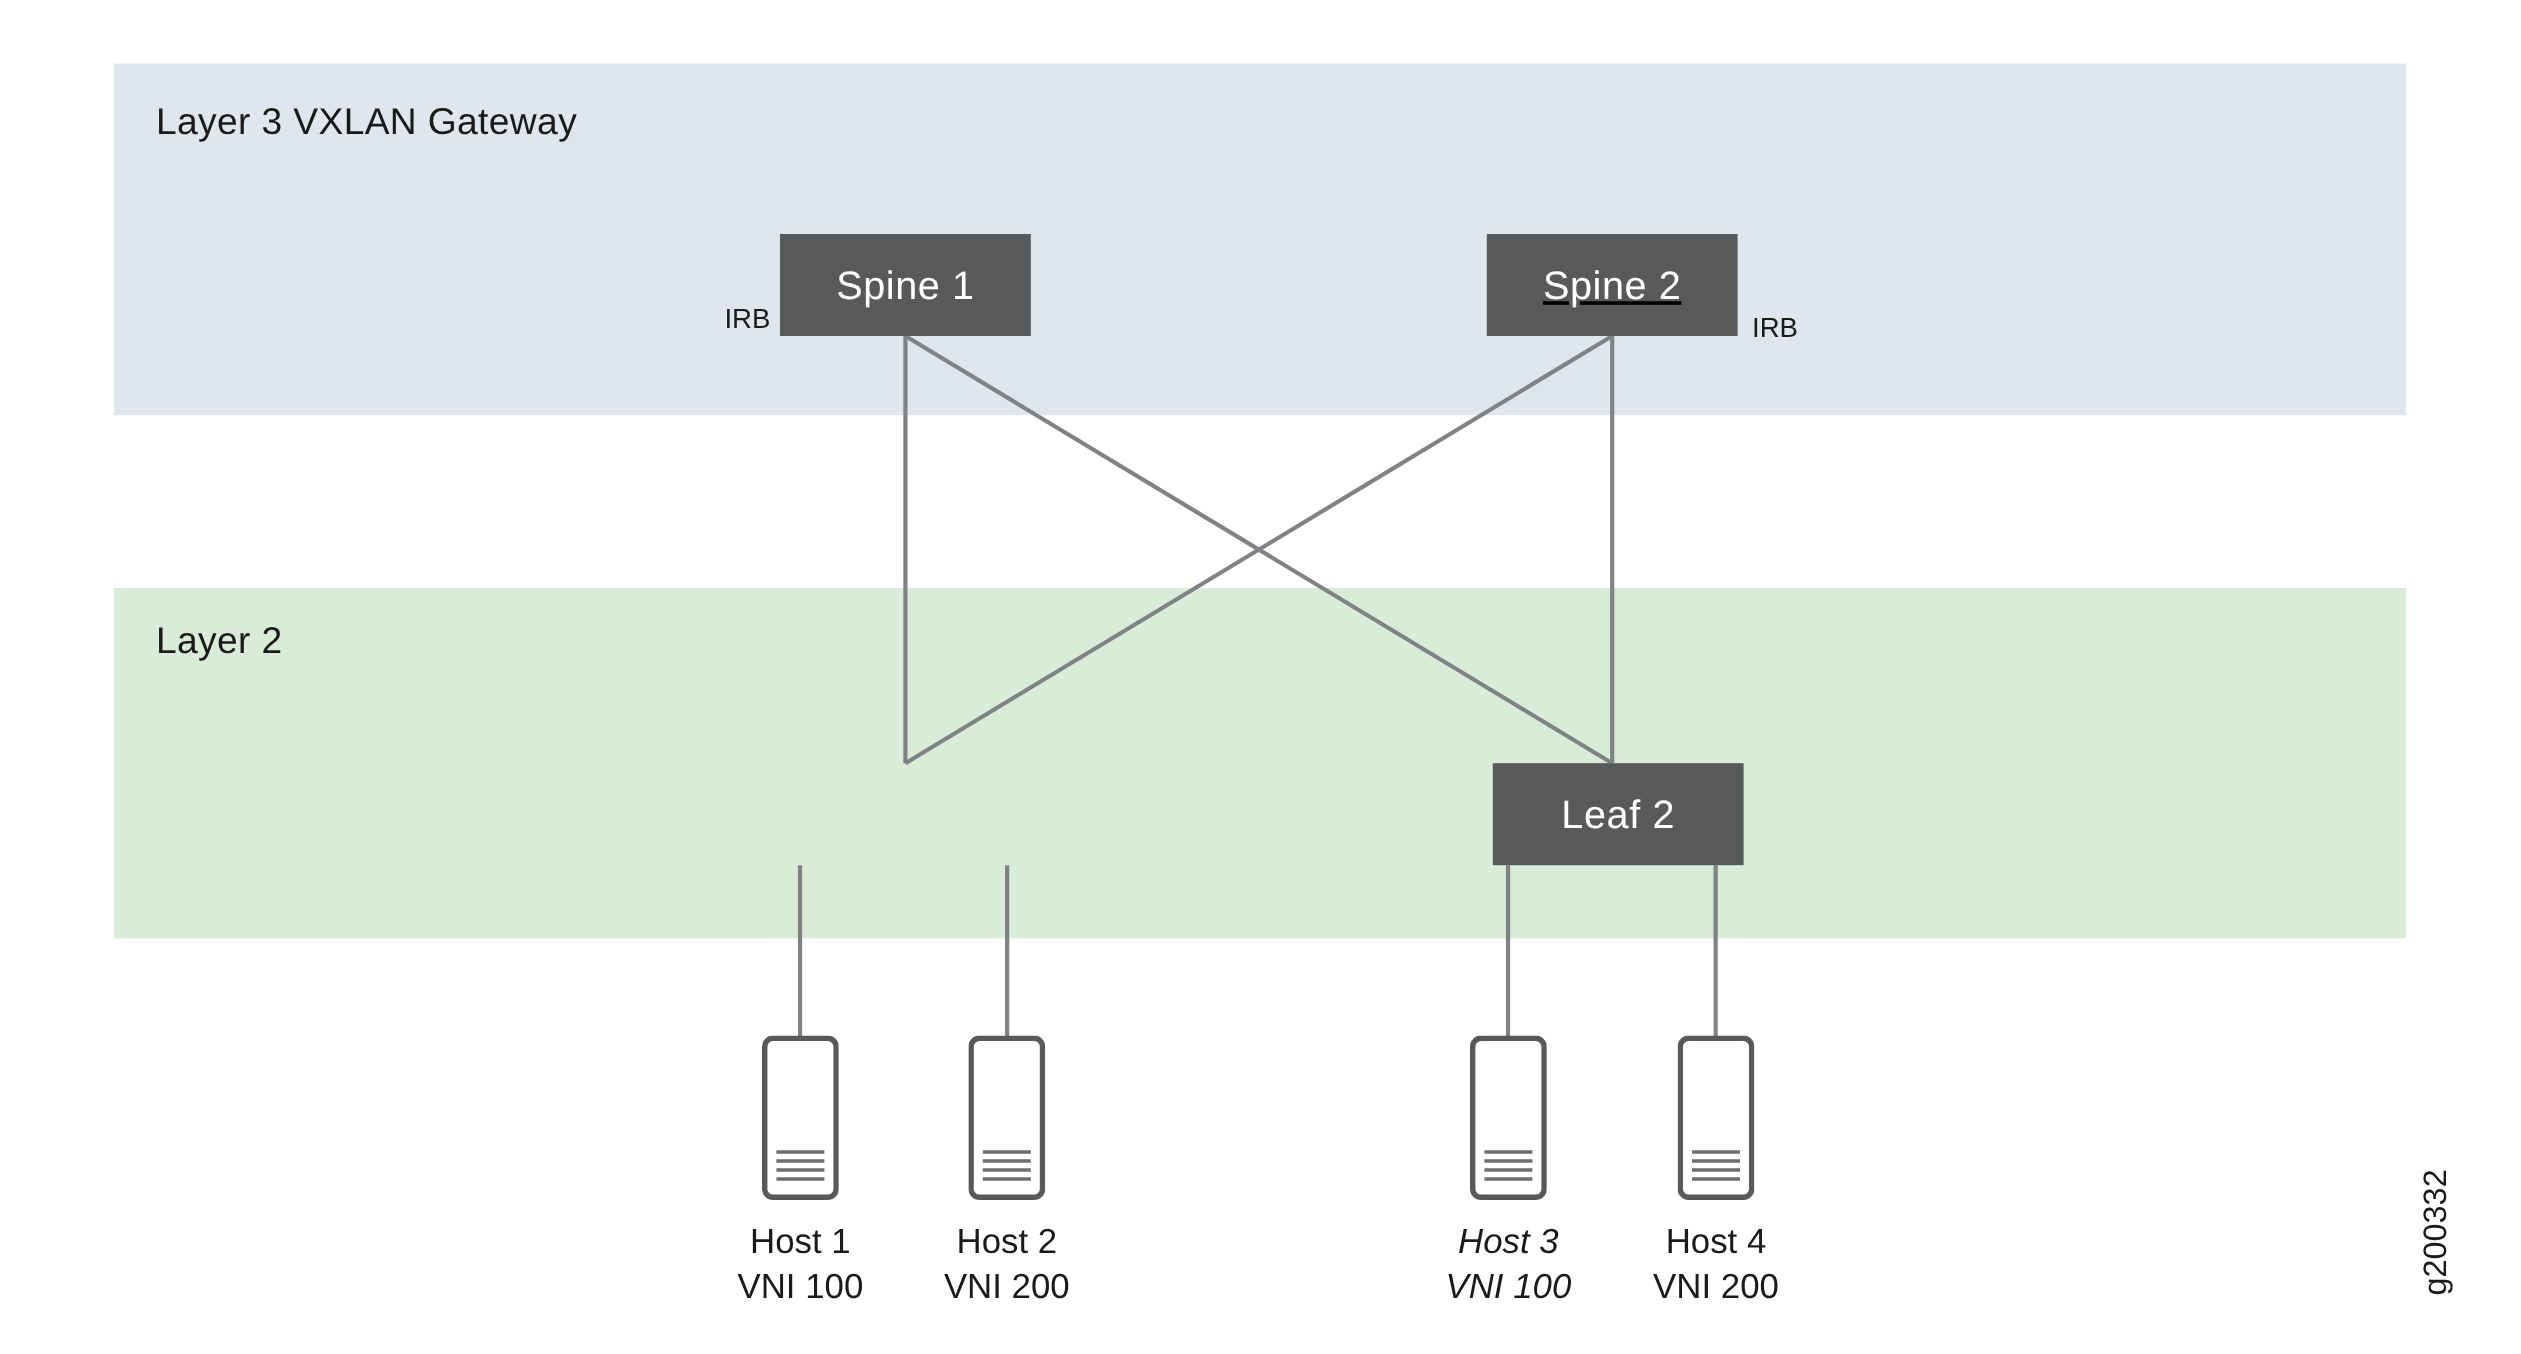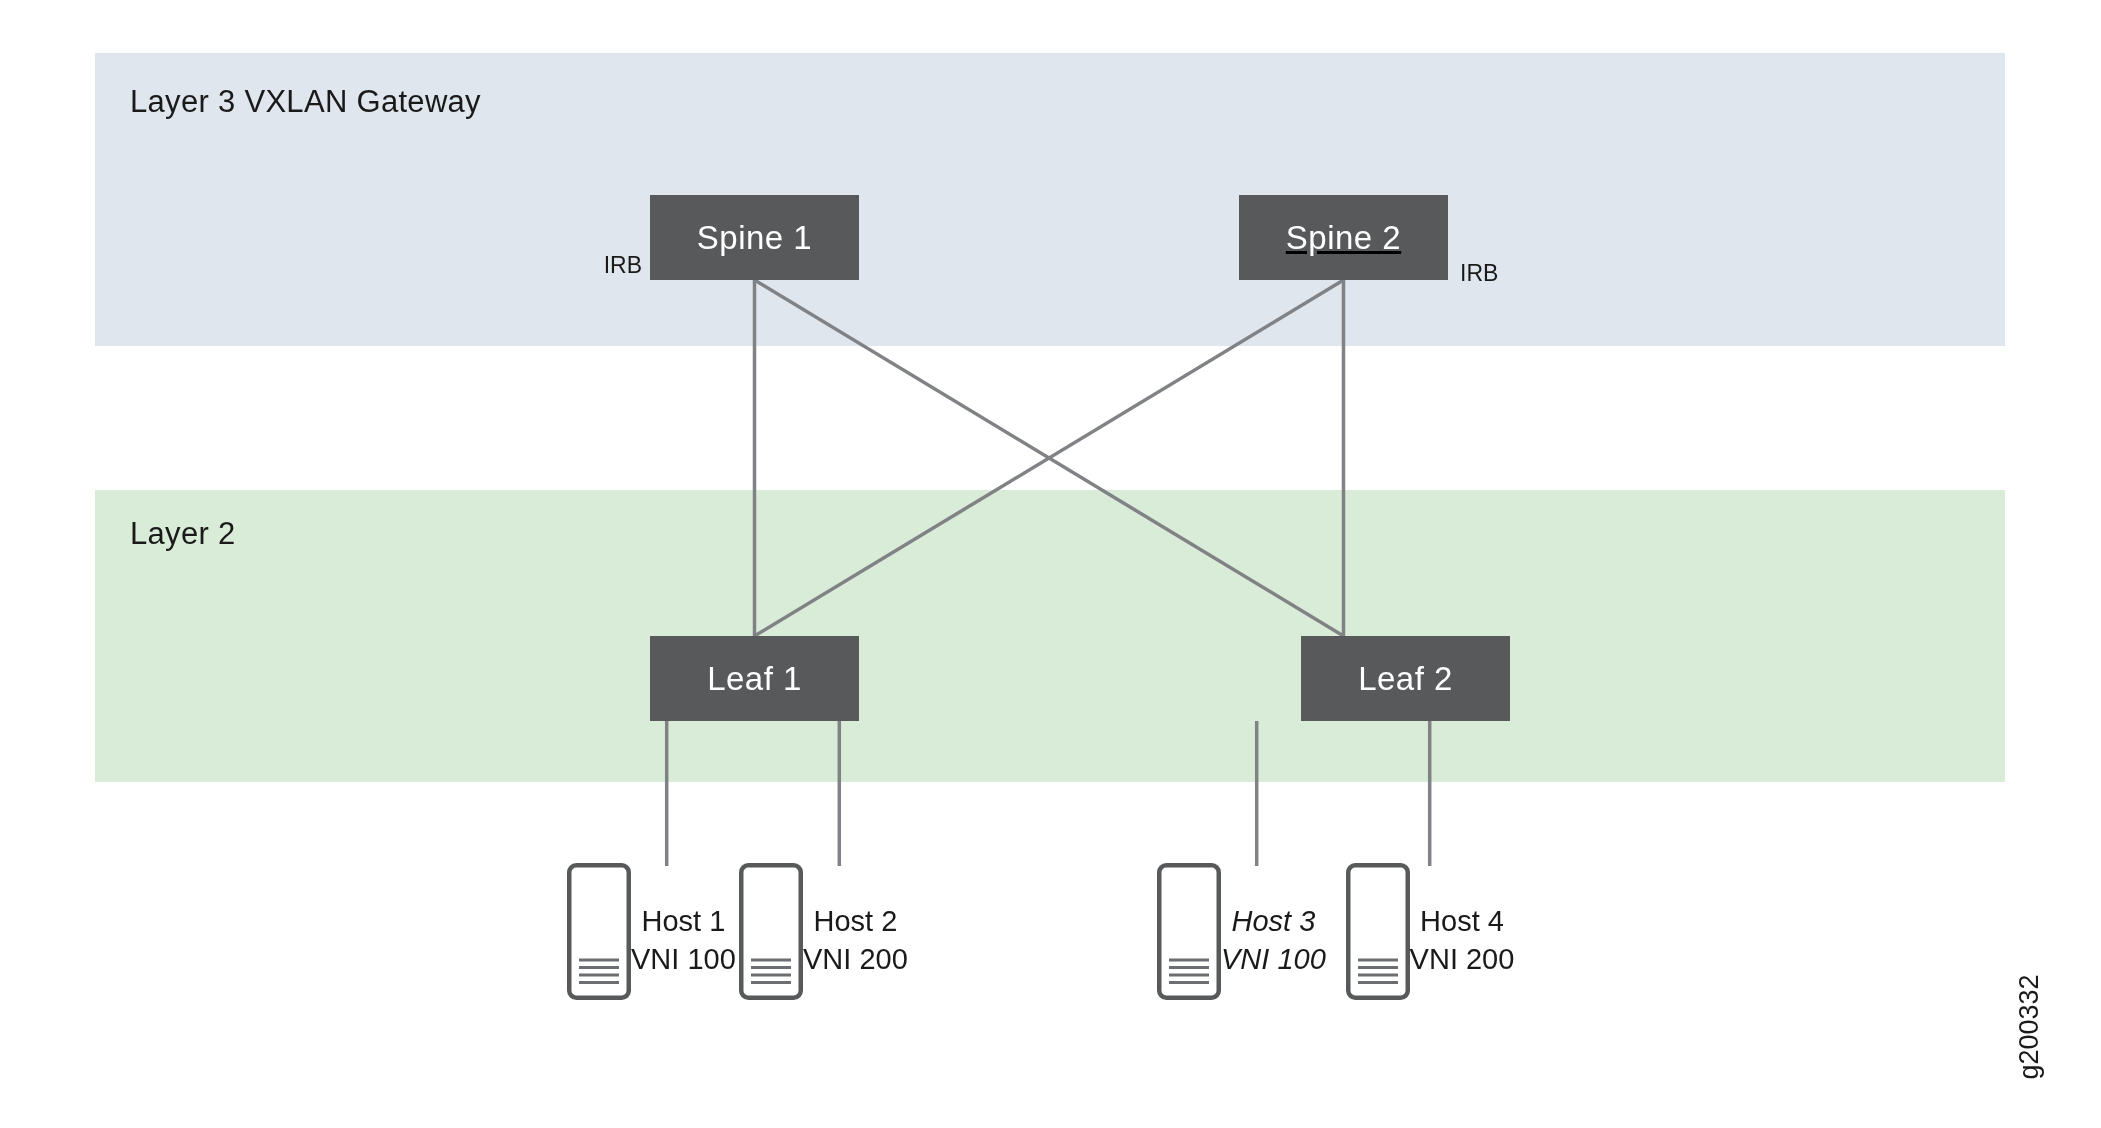--- a/index.html
+++ b/index.html
@@ -40,29 +40,29 @@
     position:absolute;width:209px;height:85px;
     background:var(--node-fill);
     display:flex;align-items:center;justify-content:center;
   }
   .node .node-label{
     color:var(--node-text);font-size:33px;letter-spacing:0.5px;white-space:nowrap;
   }
   .node.spine1{left:650px;top:195px;justify-content:center;}
   .node.spine2{left:1239px;top:195px;text-decoration:underline;}
   .node.leaf1{left:650px;top:636px;}
-  .node.leaf2{left:1301px;top:636px;align-items:center;}
+  .node.leaf2{left:1244px;top:636px;align-items:center;}
   .irb{
     position:absolute;font-size:23px;color:var(--text);white-space:nowrap;
   }
   .irb.left{left:542px;top:252px;width:100px;text-align:right;}
   .irb.right{left:1460px;top:260px;}
   .host{
     position:absolute;width:200px;top:863px;
-    display:flex;flex-direction:row;align-items:center;
+    display:flex;flex-direction:column;align-items:center;
   }
   .host.h1{left:567px;}
   .host.h2{left:739px;}
   .host.h3{left:1157px;font-style:italic;}
   .host.h4{left:1330px;justify-content:center;}
   .server-icon{display:block;}
   .server-icon .outline{fill:#ffffff;stroke:var(--host-outline);stroke-width:4.5;}
   .server-icon .vent{stroke:var(--host-lines);stroke-width:3;}
   .host-text{margin-top:16px;text-align:center;}
   .host-name,.host-vni{
@@ -98,23 +98,20 @@
   <div class="band-title l2">Layer 2</div>
 
   <div class="irb left">IRB</div>
   <div class="irb right">IRB</div>
 
   <div class="node spine1">
     <span class="node-label">Spine 1</span>
   </div>
   <div class="node spine2">
     <span class="node-label">Spine 2</span>
-  </div>
-  <div class="node leaf1">
-    <span class="node-label">Leaf 1</span>
   </div>
   <div class="node leaf2">
     <span class="node-label">Leaf 2</span>
   </div>
 
   <div class="host h1">
     <svg class="server-icon" width="64" height="137" viewBox="0 0 64 137">
       <rect class="outline" x="2.25" y="2.25" width="59.5" height="132.5" rx="7"></rect>
       <line class="vent" x1="12" y1="97" x2="52" y2="97"></line>
       <line class="vent" x1="12" y1="104.5" x2="52" y2="104.5"></line>

